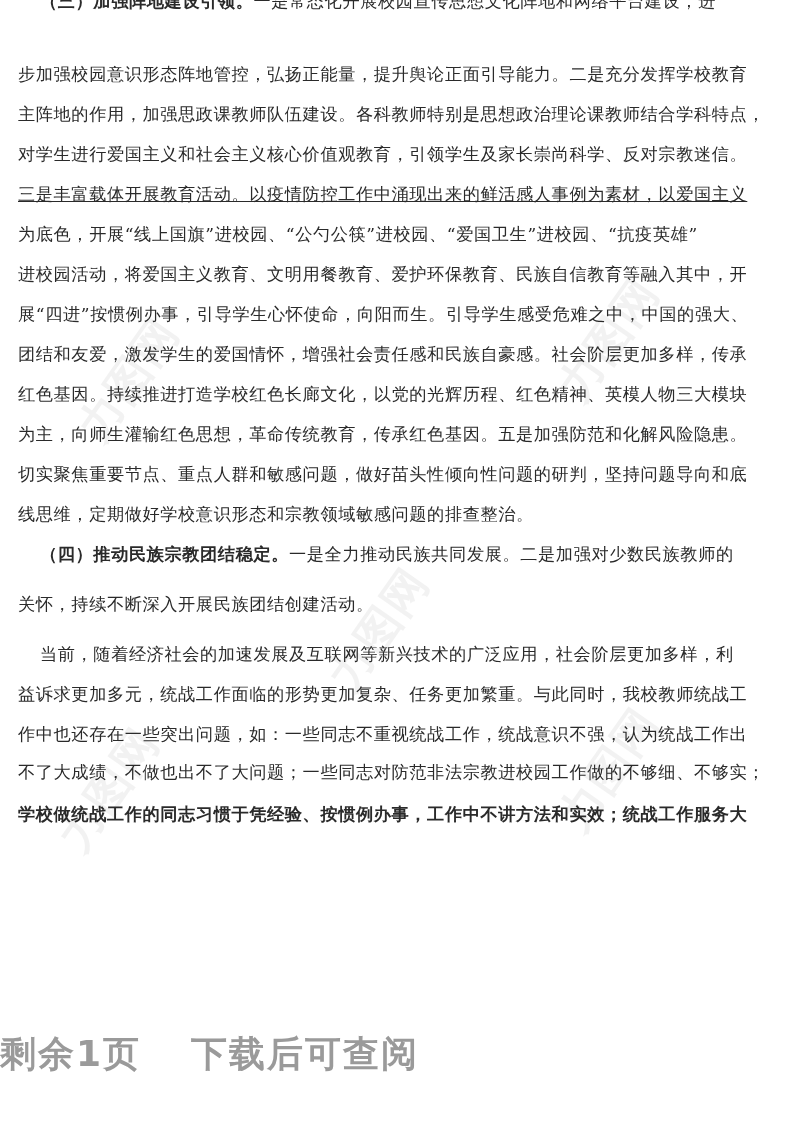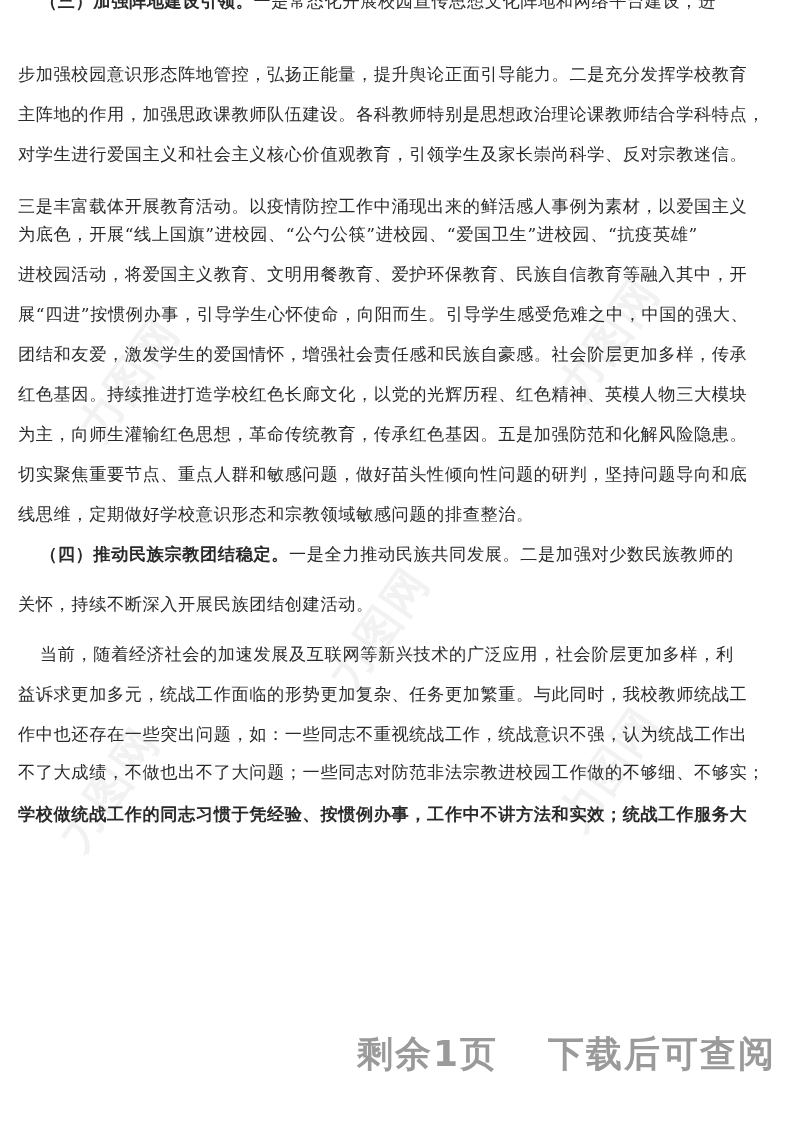--- a/index.html
+++ b/index.html
@@ -16,21 +16,21 @@
     }
     .line.indent { left: 40px; width: 740px; }
     .bold { font-weight: bold; }
     .watermark {
       position: absolute; color: #e8e8e8; font-size: 44px;
       font-family: "DejaVu Sans", sans-serif; font-weight: bold;
       transform: rotate(-55deg); opacity: 0.55; pointer-events: none;
       letter-spacing: 2px;
     }
     .more-banner {
-      position: absolute; left: 0; width: 776px; top: 1030px; text-align: right;
+      position: absolute; left: 0; width: 776px; top: 1030px; text-align: left;
       font-family: "DejaVu Sans", sans-serif; font-weight: bold; font-size: 36px;
       color: #9a9a9a; letter-spacing: 2px;
     }
     .more-banner span { display: inline-block; }
     .gap { display: inline-block; width: 50px; }
   </style>
 </head>
 <body>
 
 <div class="page">
@@ -39,21 +39,21 @@
   <div class="watermark" style="left:540px; top:310px;">力图网</div>
   <div class="watermark" style="left:310px; top:600px;">力图网</div>
   <div class="watermark" style="left:40px; top:760px;">力图网</div>
   <div class="watermark" style="left:540px; top:740px;">力图网</div>
 
   <div id="lines">
       <div class="line indent" style="top: -11px;"><span class="bold">（三）加强阵地建设引领。</span><span>一是常态化开展校园宣传思想文化阵地和网络平台建设，进</span></div>
       <div class="line" style="top: 62px;"><span>步加强校园意识形态阵地管控，弘扬正能量，提升舆论正面引导能力。二是充分发挥学校教育</span></div>
       <div class="line" style="top: 102px;"><span>主阵地的作用，加强思政课教师队伍建设。各科教师特别是思想政治理论课教师结合学科特点，</span></div>
       <div class="line" style="top: 142px;"><span>对学生进行爱国主义和社会主义核心价值观教育，引领学生及家长崇尚科学、反对宗教迷信。</span></div>
-      <div class="line" style="top: 194px;"><span>三是丰富载体开展教育活动。以疫情防控工作中涌现出来的鲜活感人事例为素材，以爱国主义</span></div>
+      <div class="line" style="top: 182px; text-decoration: underline;"><span>三是丰富载体开展教育活动。以疫情防控工作中涌现出来的鲜活感人事例为素材，以爱国主义</span></div>
       <div class="line" style="top: 222px;"><span>为底色，开展“线上国旗”进校园、“公勺公筷”进校园、“爱国卫生”进校园、“抗疫英雄”</span></div>
       <div class="line" style="top: 262px;"><span>进校园活动，将爱国主义教育、文明用餐教育、爱护环保教育、民族自信教育等融入其中，开</span></div>
       <div class="line" style="top: 302px;"><span>展“四进”按惯例办事，引导学生心怀使命，向阳而生。引导学生感受危难之中，中国的强大、</span></div>
       <div class="line" style="top: 342px;"><span>团结和友爱，激发学生的爱国情怀，增强社会责任感和民族自豪感。社会阶层更加多样，传承</span></div>
       <div class="line" style="top: 382px;"><span>红色基因。持续推进打造学校红色长廊文化，以党的光辉历程、红色精神、英模人物三大模块</span></div>
       <div class="line" style="top: 422px;"><span>为主，向师生灌输红色思想，革命传统教育，传承红色基因。五是加强防范和化解风险隐患。</span></div>
       <div class="line" style="top: 462px;"><span>切实聚焦重要节点、重点人群和敏感问题，做好苗头性倾向性问题的研判，坚持问题导向和底</span></div>
       <div class="line" style="top: 502px;"><span>线思维，定期做好学校意识形态和宗教领域敏感问题的排查整治。</span></div>
       <div class="line indent" style="top: 542px;"><span class="bold">（四）推动民族宗教团结稳定。</span><span>一是全力推动民族共同发展。二是加强对少数民族教师的</span></div>
       <div class="line" style="top: 592px;"><span>关怀，持续不断深入开展民族团结创建活动。</span></div>

